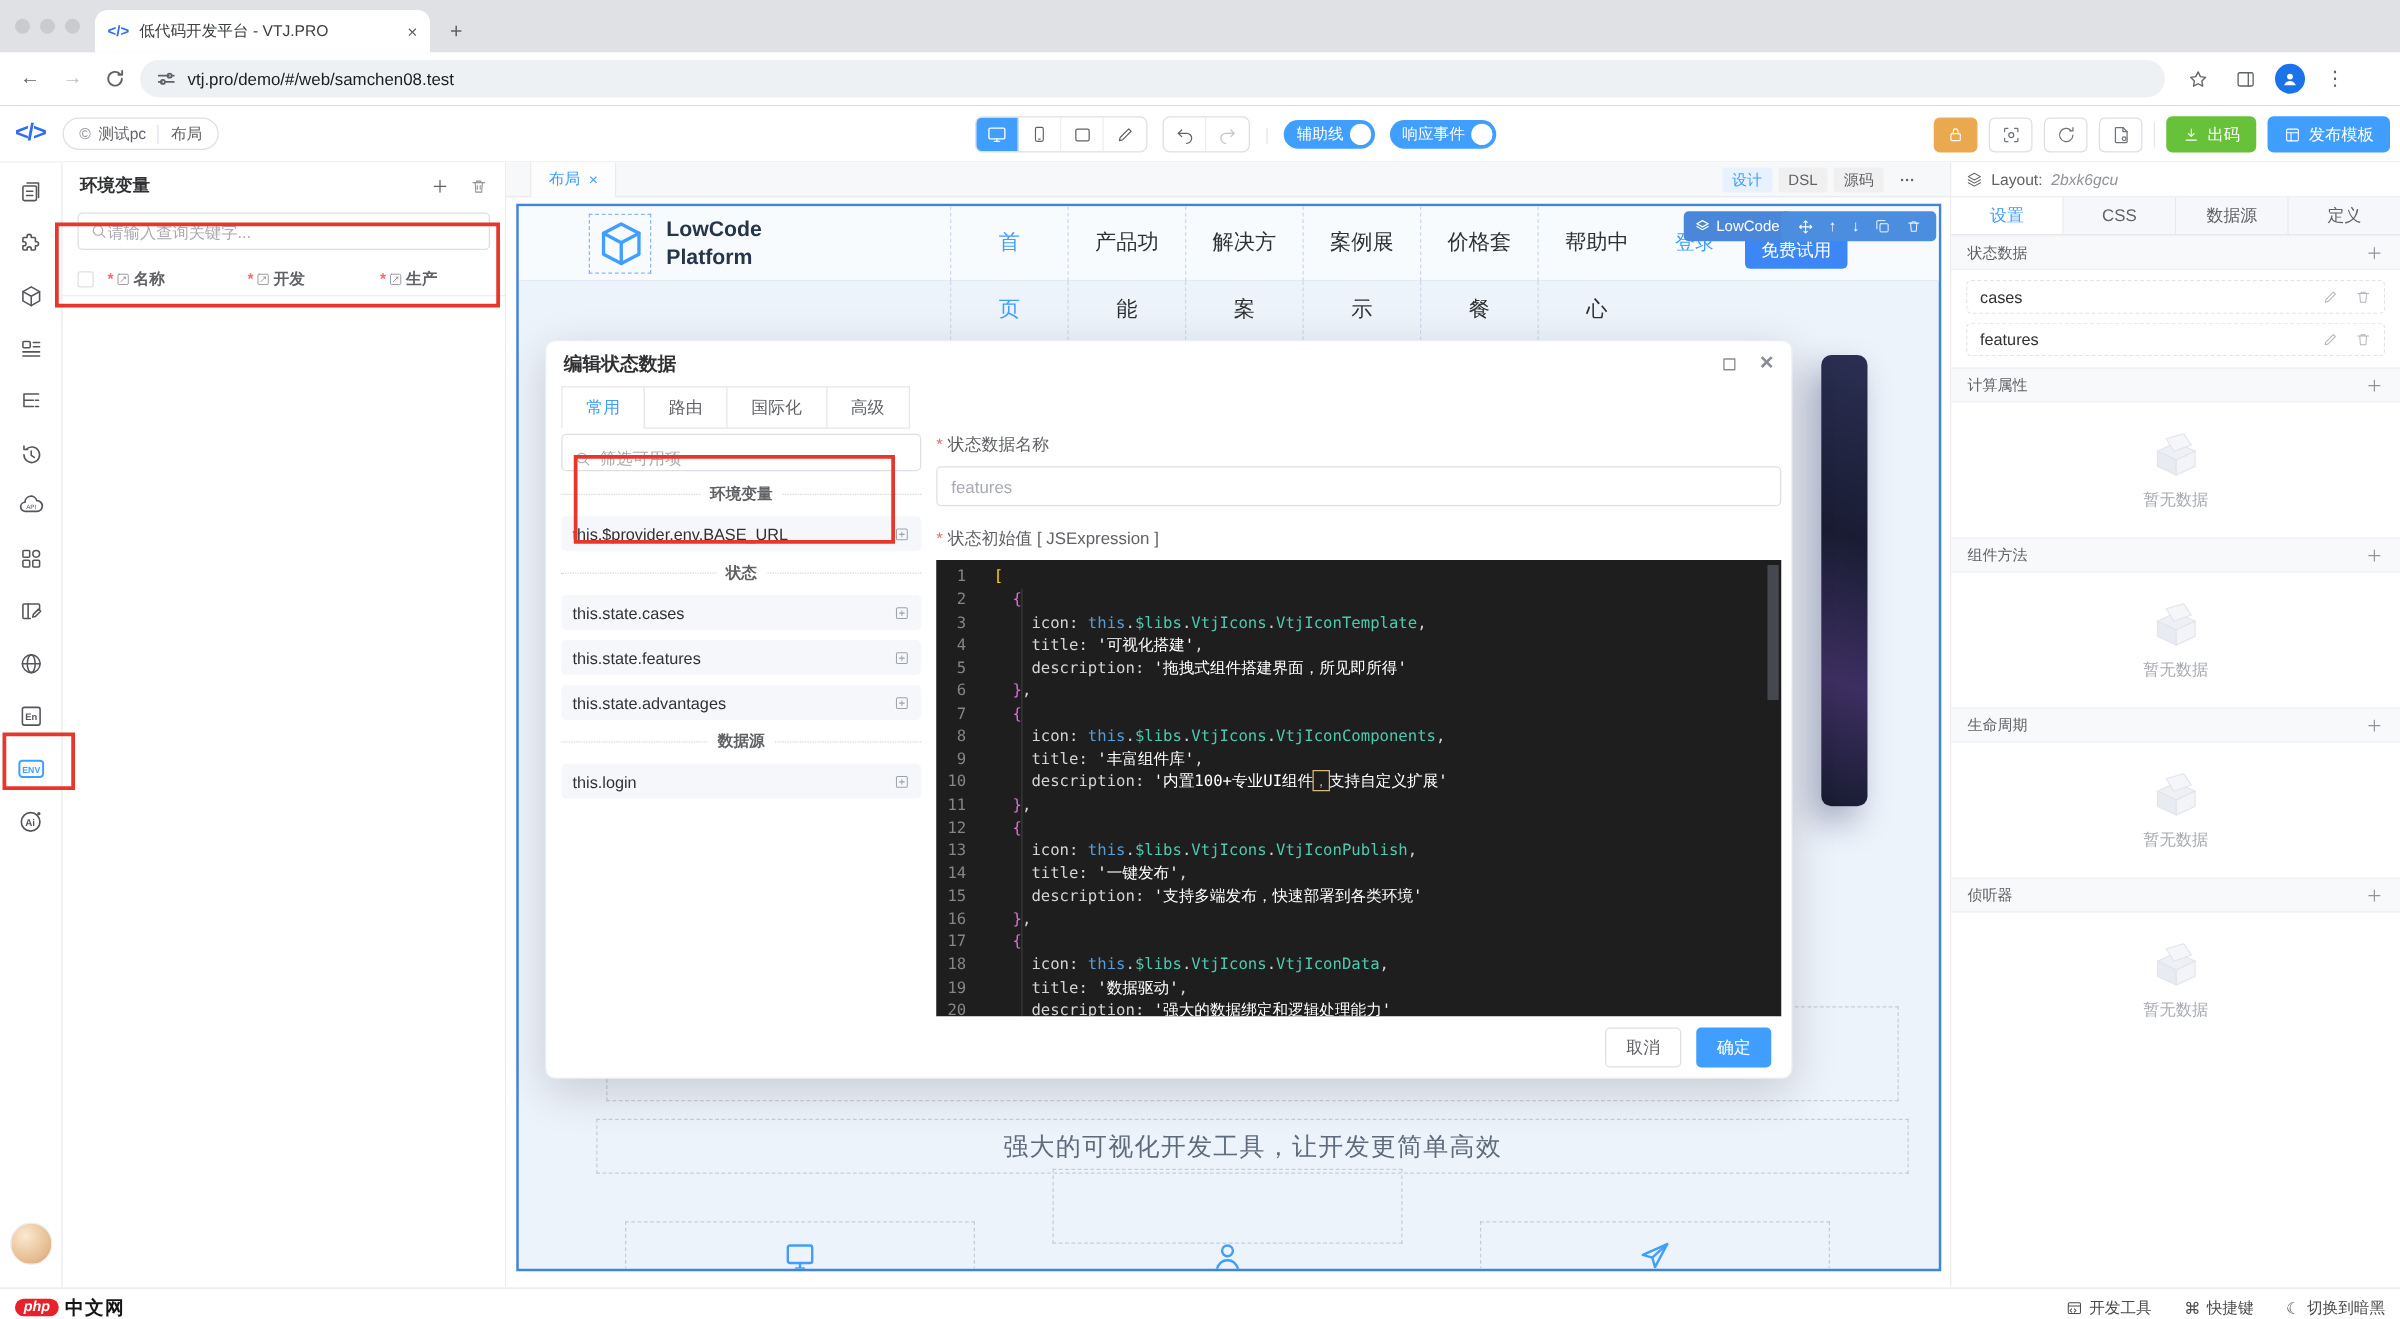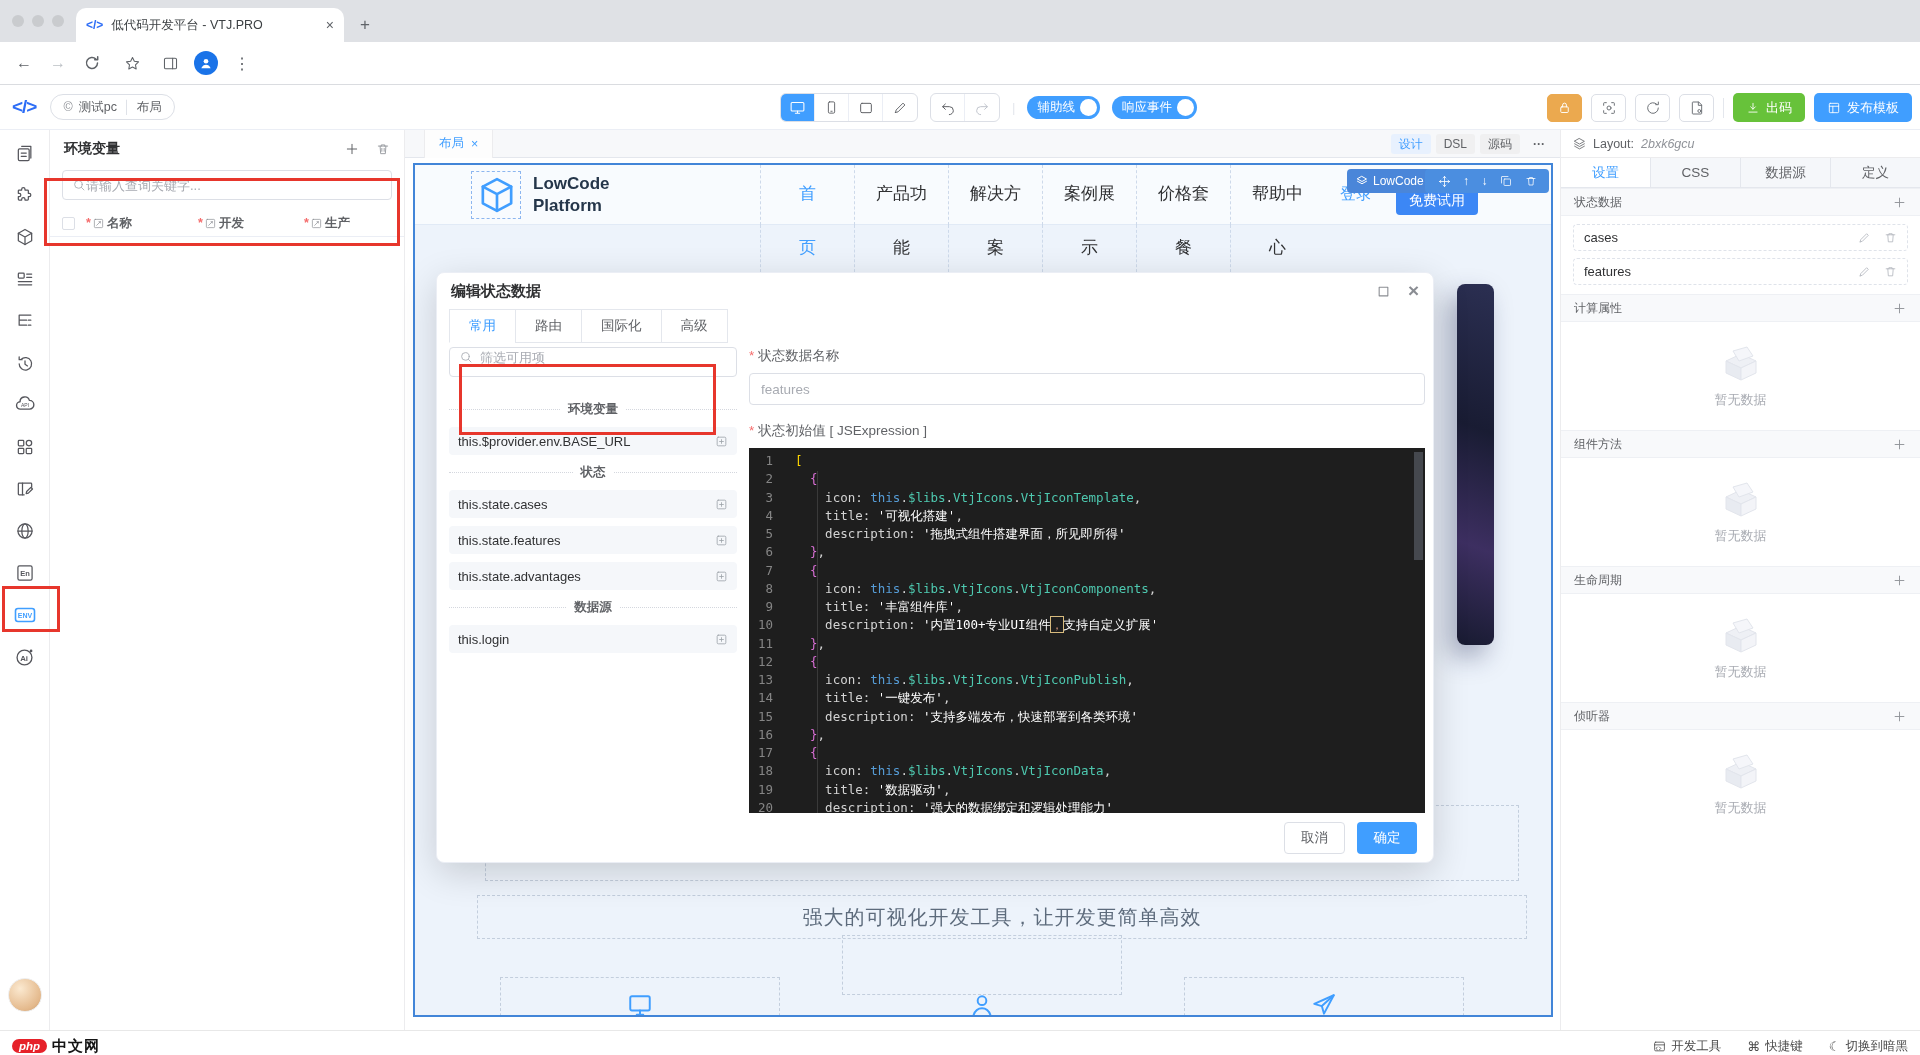--- a/index.html
+++ b/index.html
@@ -57,21 +57,21 @@
   .erow.hd{font-weight:bold;height:27px}
   .ec0{width:36px;display:flex;justify-content:center}
   .ec1{width:112px}.ec2{width:106px}.ec3{flex:1}
   .cbx{width:13px;height:13px;border:1px solid #dcdfe6;border-radius:2px;background:#fff}
   .star{color:#f56c6c;margin-right:2px}
   .hedit{color:#8a8d93;display:inline-block;vertical-align:-2px;margin-right:3px}
   
   #centercol{flex:1;display:flex;flex-direction:column;background:#fff;position:relative}
   #ctabs{height:28px;background:#f7f8fa;border-bottom:1px solid #e4e7ed;display:flex;align-items:center;position:relative}
   .ctab{height:28px;background:#fdfdfd;border-right:1px solid #ececee;border-left:1px solid #ececee;display:flex;align-items:center;gap:7px;padding:0 14px;margin-left:19px;color:#409eff;font-size:12.5px}
-  .cmodes{position:absolute;right:7px;top:4px;display:flex;gap:5px;align-items:center}
+  .cmodes{position:absolute;right:20px;top:4px;display:flex;gap:5px;align-items:center}
   .cmode{height:20px;border-radius:3px;padding:0 8px;display:flex;align-items:center;font-size:12px;background:#f0f0f1;color:#606266}
   .cmode.on{background:#e8f1fe;color:#409eff}
   .cmode.more{background:none;color:#606266;font-weight:bold}
   #cwrap{flex:1;position:relative;background:#fff}
   #page{position:absolute;left:8px;top:5px;width:1140px;height:854px;border:2px solid #4285d8;background:#edf3fb;overflow:hidden}
   #phead{position:absolute;left:0;top:0;width:100%;height:60px;background:#f8fbfe;border-bottom:1px solid #e1eaf6}
   #plogo{position:absolute;left:62px;top:10px;color:#409eff}
   #plogo-sel{position:absolute;left:56px;top:6px;width:50px;height:48px;border:1px dashed #8db6ef}
   #pbrand{position:absolute;left:118px;top:8px;font-size:17px;line-height:22px;font-weight:bold;color:#25364a}
   .nav-row{position:absolute;left:345px;display:flex}
@@ -94,21 +94,21 @@
   .featbox.mid{top:770px;padding-top:56px}
   
   #modal{position:absolute;left:436px;top:272px;width:998px;height:591px;background:#fff;border:1px solid #ebeef5;border-radius:8px;box-shadow:0 10px 36px rgba(0,0,0,.16);z-index:50}
   #mhead{height:36px;display:flex;align-items:center;padding:0 14px;font-size:15px;font-weight:bold;color:#303133}
   #mhead .sp{flex:1}
   .mwin{color:#8a8d93;margin-left:18px;font-size:15px}
   #mtabs{display:inline-flex;margin-left:12px;border-bottom:1px solid #e4e7ed}
   .mtab{padding:7px 19px;border:1px solid #e4e7ed;margin-right:-1px;margin-bottom:-1px;font-size:13.5px;color:#606266;background:#fff}
   .mtab.on{color:#409eff;border-bottom-color:#fff}
   #mleft{position:absolute;left:12px;top:74px;width:288px}
-  .msearch{height:30px;border:1px solid #dcdfe6;border-radius:4px;display:flex;align-items:flex-start;padding:2px 9px;gap:7px;color:#a8abb2;margin-bottom:24px}
+  .msearch{height:30px;border:1px solid #dcdfe6;border-radius:4px;display:flex;align-items:flex-end;padding:2px 9px;gap:7px;color:#a8abb2;margin-bottom:10px}
   .msearch input{border:none;outline:none;flex:1;font-size:13px;background:transparent;font-family:inherit;color:#606266}
   .msearch input::placeholder{color:#a8abb2}
   .mdivider{display:flex;align-items:center;gap:8px;color:#606266;font-size:12.5px;margin:9px 0;font-weight:bold}
   .mdivider:before,.mdivider:after{content:"";flex:1;border-top:1px dotted #d4d7de}
   .mitem{height:28px;background:#f5f7fa;border-radius:4px;display:flex;align-items:center;padding:0 9px;margin-bottom:8px;font-size:13px;color:#303133}
   .mitem .sp{flex:1}
   .mitem .ins{color:#9da2a9}
   #mright{position:absolute;left:312px;top:74px;width:676px}
   .flabel{font-size:13.5px;color:#606266;margin-bottom:8px}
   .flabel .st{color:#f56c6c;margin-right:4px}
@@ -173,20 +173,30 @@
 
 <div id="addrbar">
   <span class="navic">←</span>
   <span class="navic dis">→</span>
   <span class="navic">
     <svg class="ic" width="16" height="16" viewBox="0 0 16 16">
         <path d="M13.5 8a5.5 5.5 0 1 1-1.6-3.9"></path>
         <path d="M13.7 1.8v3h-3" fill="none"></path>
       </svg>
   </span>
+  <div id="urlpill">
+    <span>
+      <svg class="ic" width="14" height="14" viewBox="0 0 14 14" style="color:#5f6368">
+          <path d="M1 4.5h8M11.5 4.5H13M1 9.5h2.5M6 9.5h7"></path>
+          <circle cx="9.7" cy="4.5" r="1.6"></circle>
+          <circle cx="4.3" cy="9.5" r="1.6"></circle>
+        </svg>
+    </span>
+    <span class="url">vtj.pro/demo/#/web/samchen08.test</span>
+  </div>
   <div class="chrome-right">
     <span class="navic">
       <svg class="ic" width="17" height="17" viewBox="0 0 24 24">
           <path d="M12 3.5l2.6 5.4 5.9.8-4.3 4.1 1 5.9L12 16.9l-5.2 2.8 1-5.9-4.3-4.1 5.9-.8z"></path>
         </svg>
     </span>
     <span class="navic">
       <svg class="ic" width="17" height="17" viewBox="0 0 24 24">
           <rect x="3.5" y="4.5" width="17" height="15" rx="2"></rect>
           <path d="M15 4.5v15"></path>

